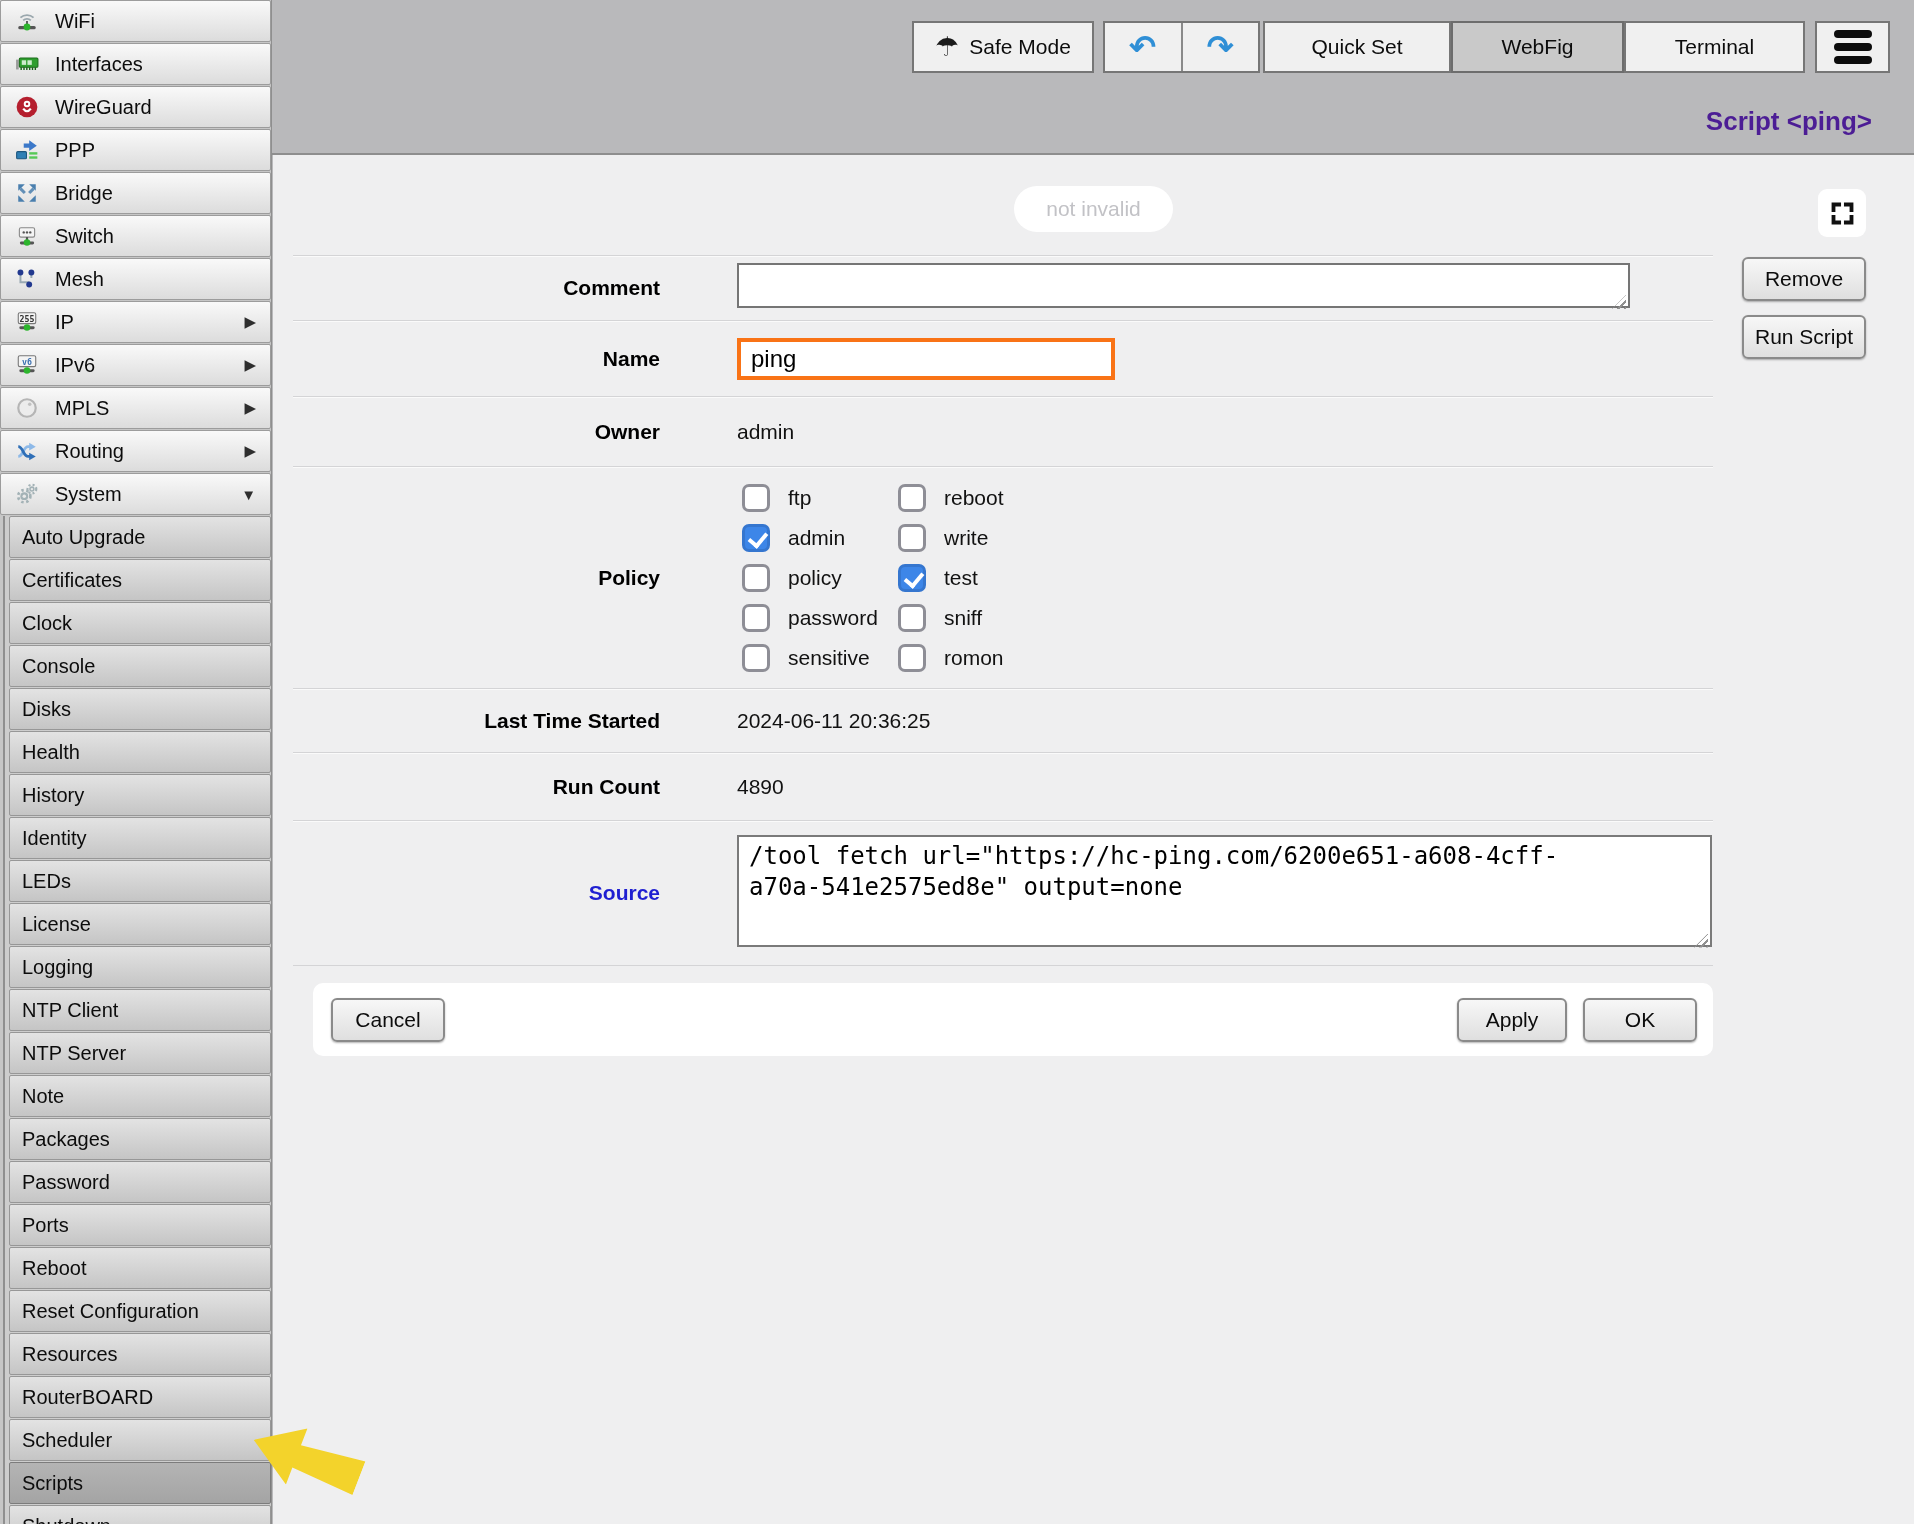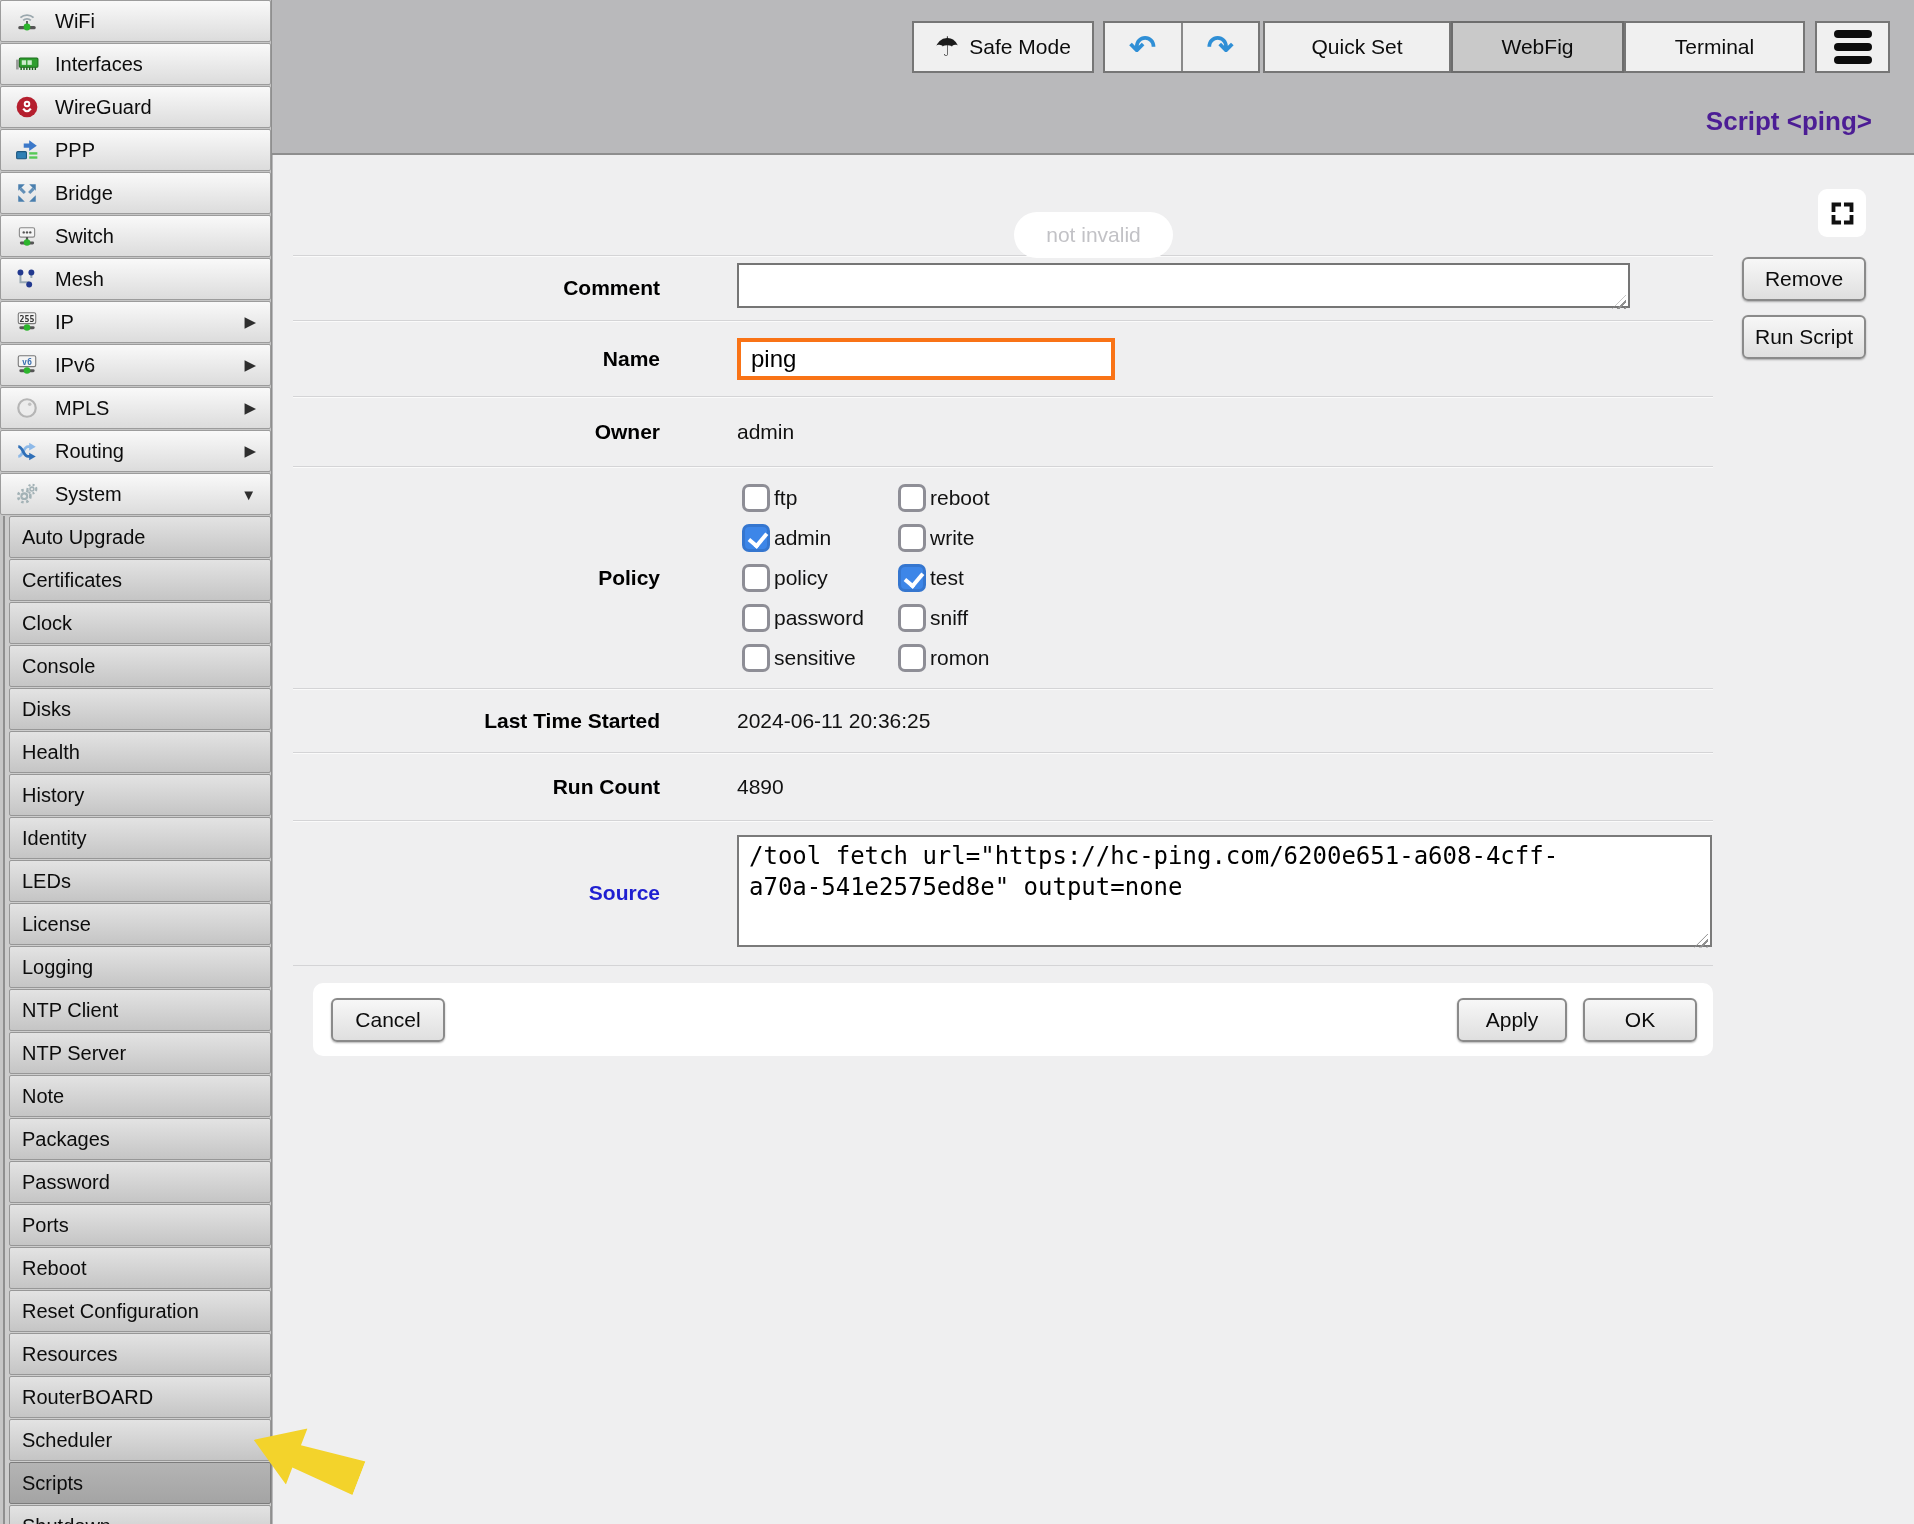--- a/index.html
+++ b/index.html
@@ -35,21 +35,21 @@
   .burger{display:flex;flex-direction:column;gap:5px;}
   .burger i{display:block;width:38px;height:8px;border-radius:4px;background:#0c0c0c;}
 
   .page-title{position:absolute;top:106px;right:42px;font-size:26px;font-weight:bold;color:#4c1d95;}
   .header-line{position:absolute;left:272px;top:153px;right:0;height:2px;background:#8e8e8e;}
 
   
   .content{position:absolute;left:273px;top:155px;right:0;bottom:0;background:#efeff0;}
   .badge-row{height:100px;box-sizing:border-box;padding-top:31px;display:flex;justify-content:center;}
   .pill{height:46px;box-sizing:border-box;padding:0 32px;border-radius:23px;background:#ffffff;
-    color:#c2c2c6;font-size:21px;display:flex;align-items:center;margin-top:26px;}
+    color:#c2c2c6;font-size:21px;display:flex;align-items:center;}
   .form{margin-left:20px;width:1420px;}
   .frow{display:flex;align-items:center;border-top:1px solid #d4d4d6;box-shadow:inset 0 1px 0 #fafafa;box-sizing:border-box;}
   .flabel{flex:0 0 367px;text-align:right;font-weight:bold;font-size:21px;color:#000;}
   .fvalue{margin-left:77px;font-size:21px;color:#111;display:flex;align-items:center;}
   .r-comment{height:65px;}
   .r-name{height:76px;}
   .r-owner{height:70px;}
   .r-drp{height:68px;}
   .r-policy{height:222px;}
   .r-lts{height:64px;}
@@ -71,21 +71,21 @@
   .cb{appearance:none;-webkit-appearance:none;width:28px;height:28px;box-sizing:border-box;margin:0;
     border:3px solid #8e8e96;border-radius:7px;background:#fff;position:relative;cursor:pointer;flex:0 0 28px;}
   .cb:checked{background:#3d86e8;border-color:#3576cf;}
   .cb:checked::after{content:"";position:absolute;left:7px;top:2px;width:8px;height:14px;
     border:solid #fff;border-width:0 4px 4px 0;transform:rotate(40deg);}
   .pol-cols{display:flex;}
   .pol-col1{width:156px;}
   .pol-col{display:flex;flex-direction:column;gap:7px;}
   .pol-item{display:flex;align-items:center;height:33px;}
   .pol-item .cb{margin-left:5px;}
-  .pol-item label{margin-left:4px;font-size:21px;cursor:pointer;}
+  .pol-item label{margin-left:18px;font-size:21px;cursor:pointer;}
   .drp-cb{margin-left:5px;}
 
   .btn{box-sizing:border-box;border:2px solid #8a8a8a;border-radius:6px;
     background:linear-gradient(#f7f7f7,#dfdfdf);box-shadow:0 1px 2px rgba(0,0,0,.3);
     font-family:"Liberation Sans",sans-serif;font-size:21px;color:#0c0c0c;cursor:pointer;
     display:flex;align-items:center;justify-content:center;}
   .actions{margin:17px 0 0 40px;width:1400px;height:73px;background:#fff;border-radius:10px;
     display:flex;align-items:center;padding:0 10px;box-sizing:border-box;}
   .btn-cancel{width:114px;height:44px;margin-left:8px;}
   .btn-apply{min-width:110px;height:44px;margin-left:auto;padding:0 24px;}

